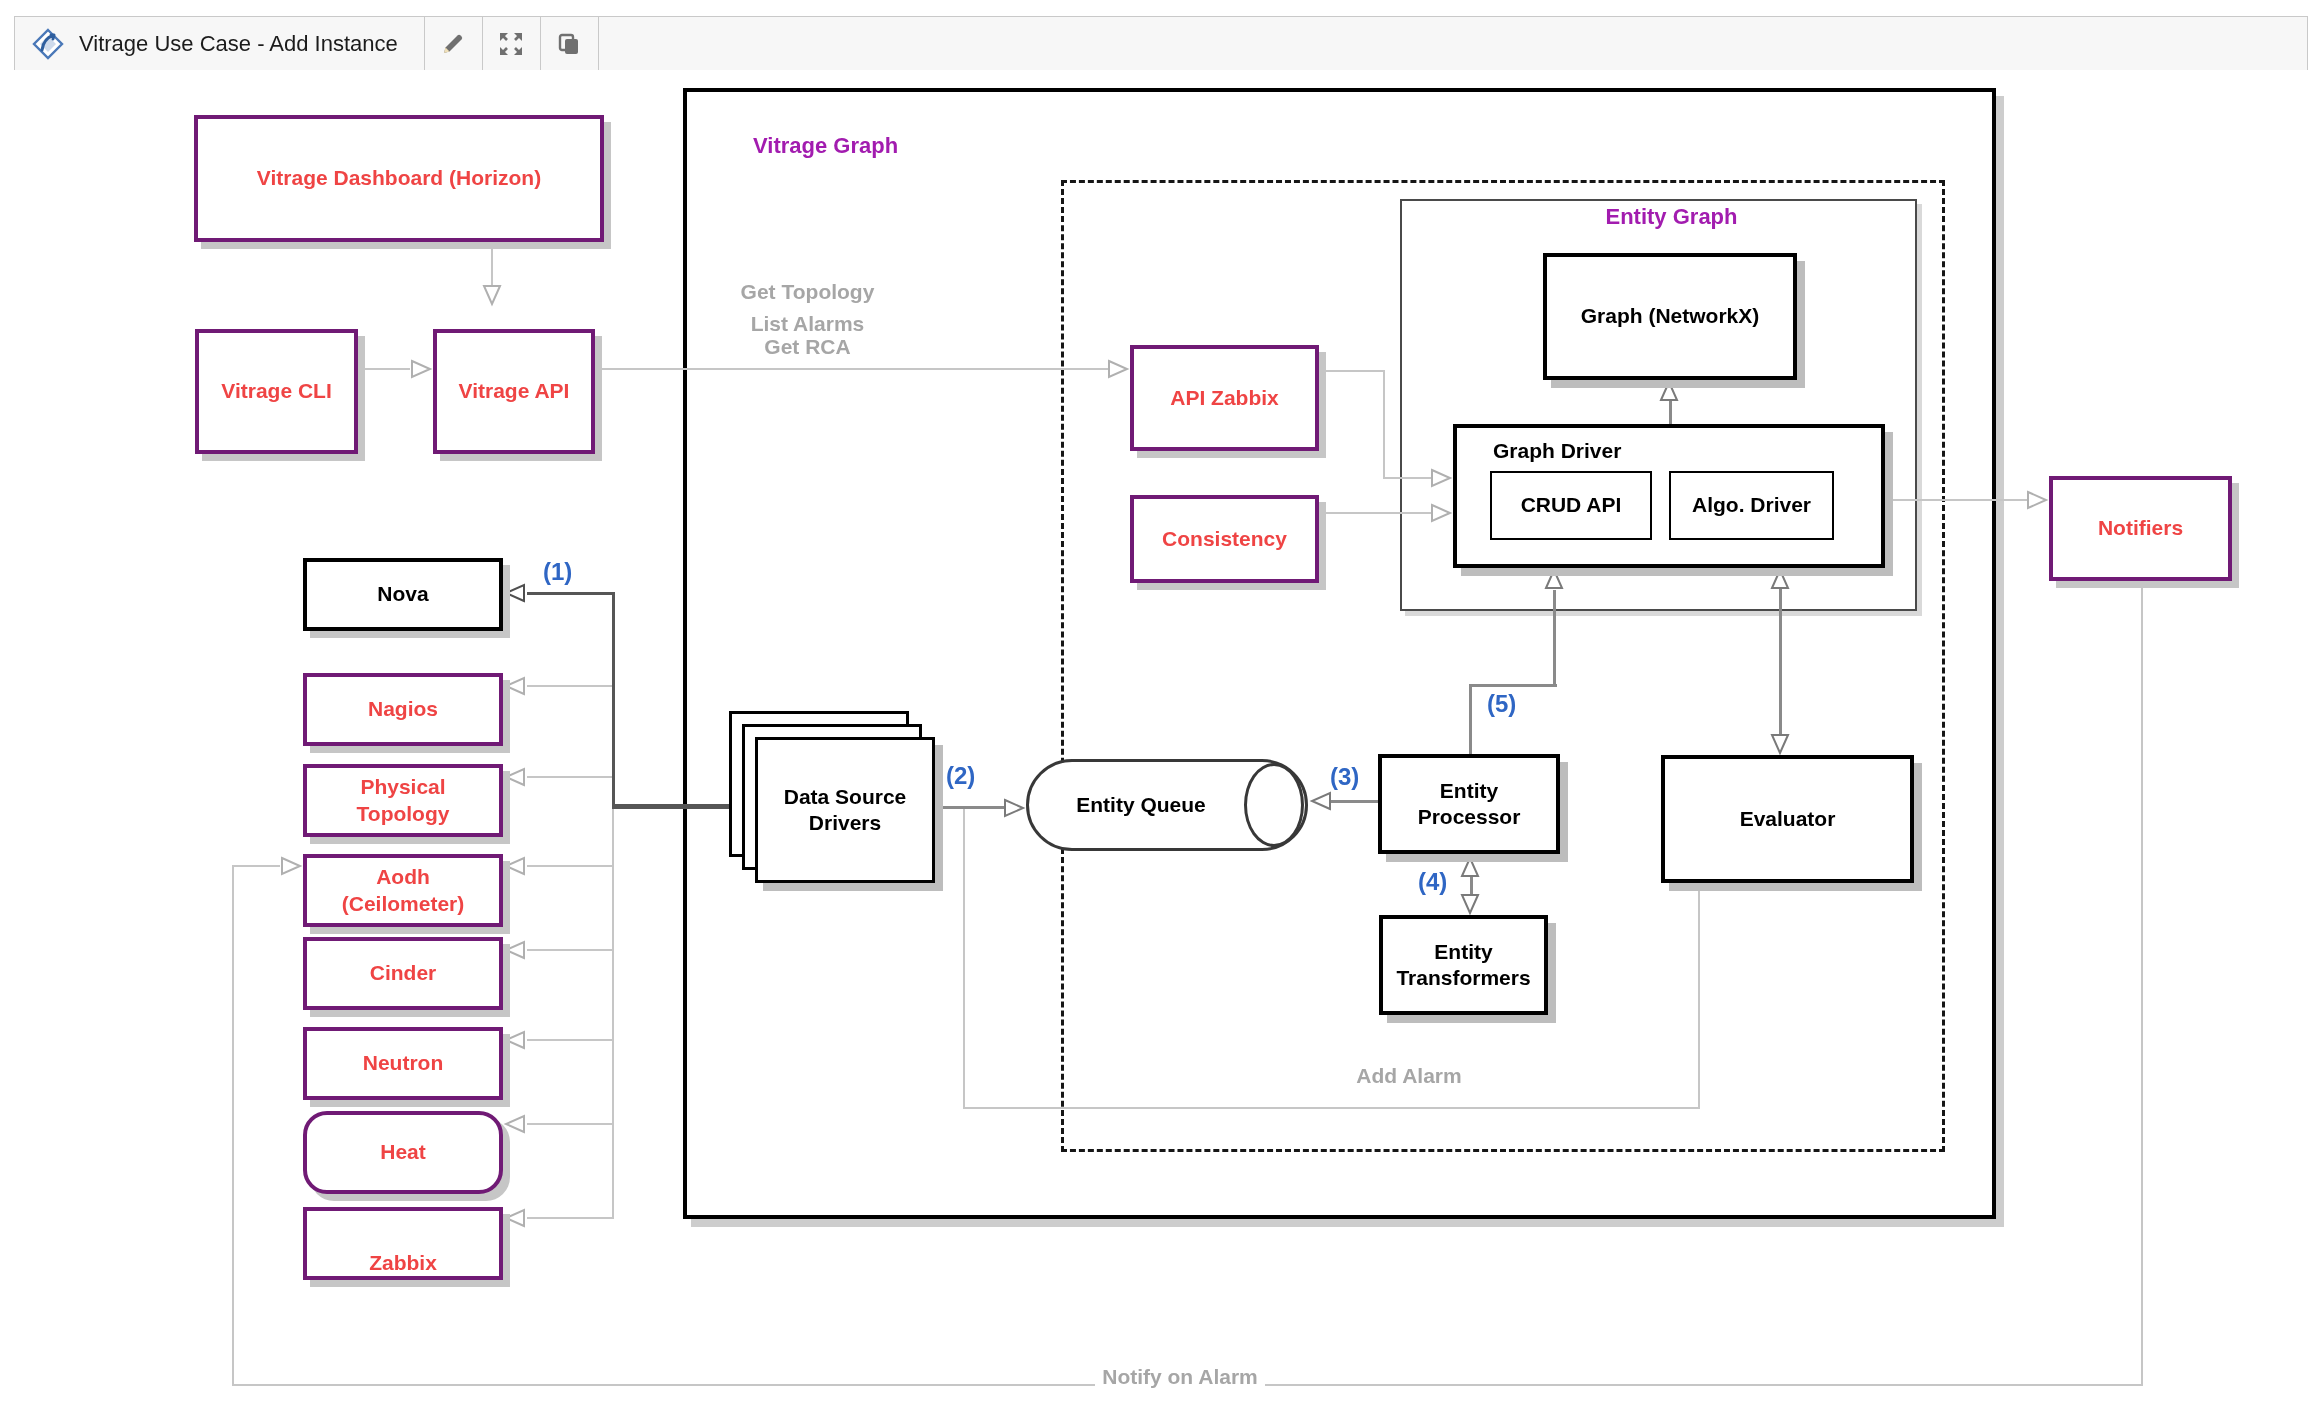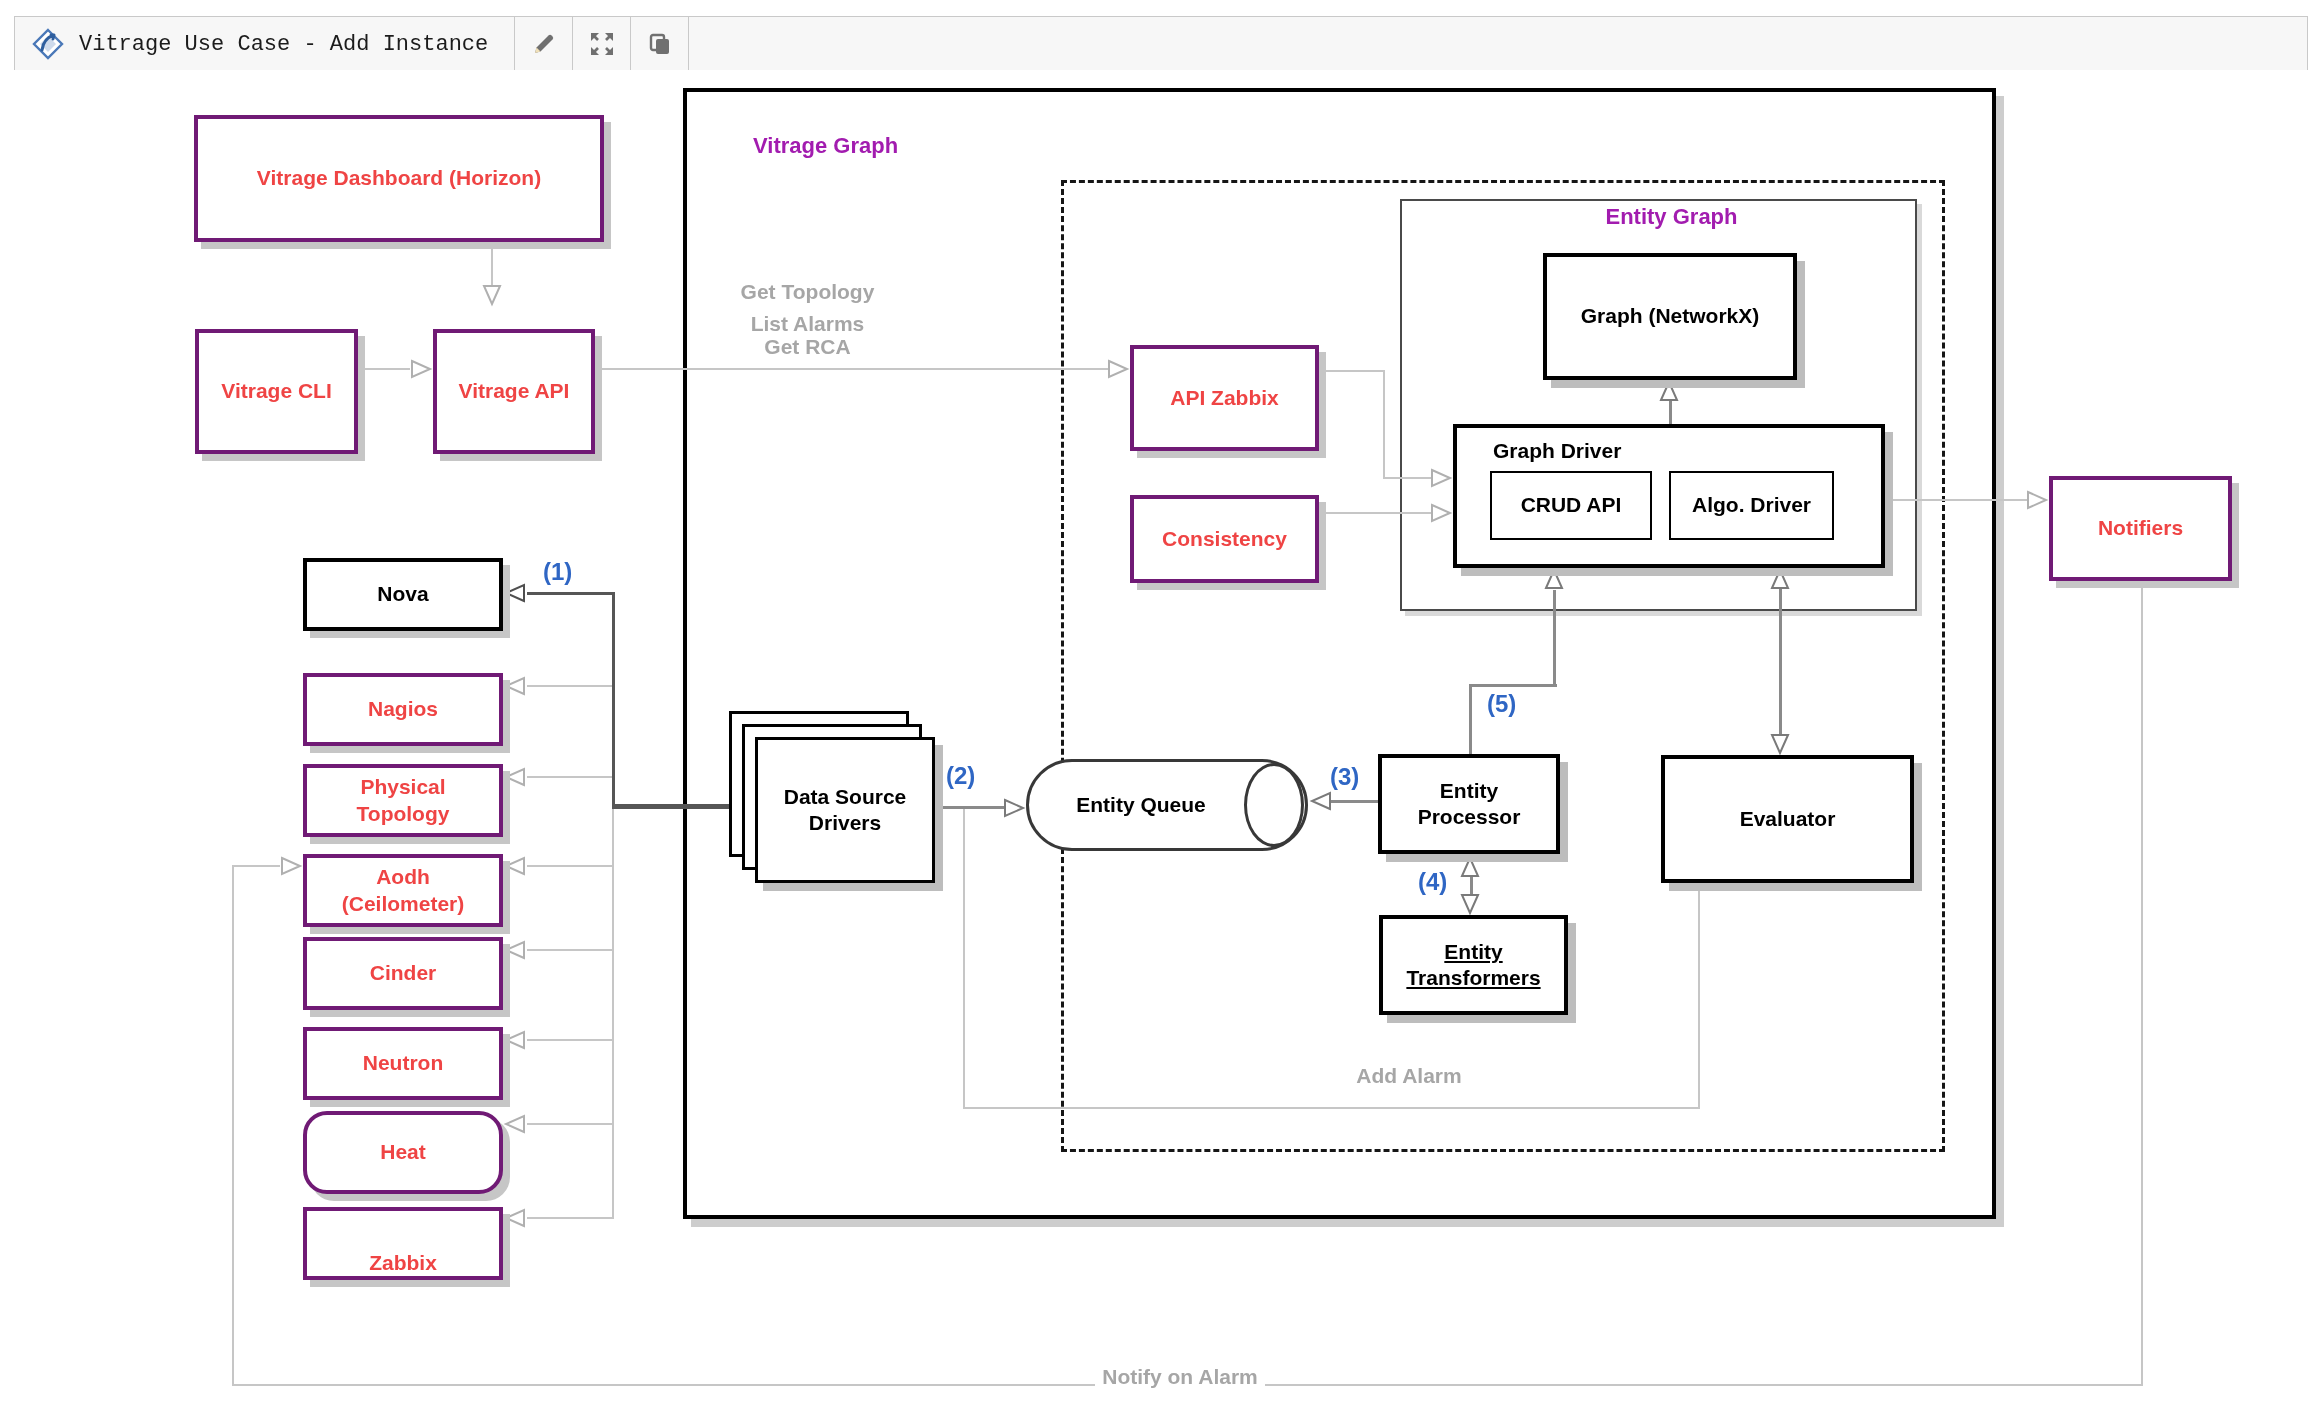--- a/index.html
+++ b/index.html
@@ -2,21 +2,21 @@
 <html><head>
 <meta charset="utf-8">
 <style>
   html,body { margin:0; padding:0; background:#fff; }
   body { width:2308px; height:1413px; font-family:"Liberation Sans", sans-serif; position:relative; }
 
   
   .toolbar { position:absolute; left:14px; top:16px; right:0; height:54px;
              background:#f7f7f7; border:1px solid #c9c9c9; display:flex; align-items:stretch; }
   .tb-cell { display:flex; align-items:center; border-right:1px solid #c9c9c9; }
-  .tb-title-cell { padding:0 26px 0 16px;font-family:Liberation Mono, monospace; }
+  .tb-title-cell { padding:0 26px 0 16px; }
   .tb-title { font-size:22px; color:#1c1c1c; margin-left:14px; white-space:nowrap; }
   .tb-btn { width:57px; justify-content:center; cursor:pointer; }
   .tb-btn svg { display:block; }
 
   
   #canvas { position:absolute; left:0; top:70px; width:2308px; height:1343px; background:#fff; }
 
   
   .bx { position:absolute; background:#fff; display:flex; align-items:center; justify-content:center;
         text-align:center; font-weight:bold; font-size:21px; line-height:1.25; box-sizing:border-box; }
@@ -285,21 +285,21 @@
   </div>
 
   <div class="pill" style="left:1026px;top:689px;width:282px;height:92px;padding-right:52px;">
     <span>Entity Queue</span>
   </div>
   <div class="pill-cap" style="left:1244px;top:693px;width:60px;height:84px;"></div>
 
   <div class="bx bx-black" style="left:1378px;top:684px;width:182px;height:100px;">
     <span style="padding:0 30px;">Entity Processor</span>
   </div>
-  <div class="bx bx-black" style="left:1379px;top:845px;width:189px;height:100px;text-decoration:underline;">
+  <div class="bx bx-black" style="left:1379px;top:845px;width:169px;height:100px;">
     <span style="padding:0 22px;">Entity Transformers</span>
   </div>
   <div class="bx bx-black" style="left:1661px;top:685px;width:253px;height:128px;">
     <span>Evaluator</span>
   </div>
 
   <div class="flow-label" style="left:735px;top:210px;width:145px;">Get Topology</div>
   <div class="flow-label" style="left:735px;top:242px;width:145px;">List Alarms</div>
   <div class="flow-label" style="left:735px;top:265px;width:145px;">Get RCA</div>
   <div class="flow-label" style="left:1344px;top:994px;width:130px;">Add Alarm</div>

